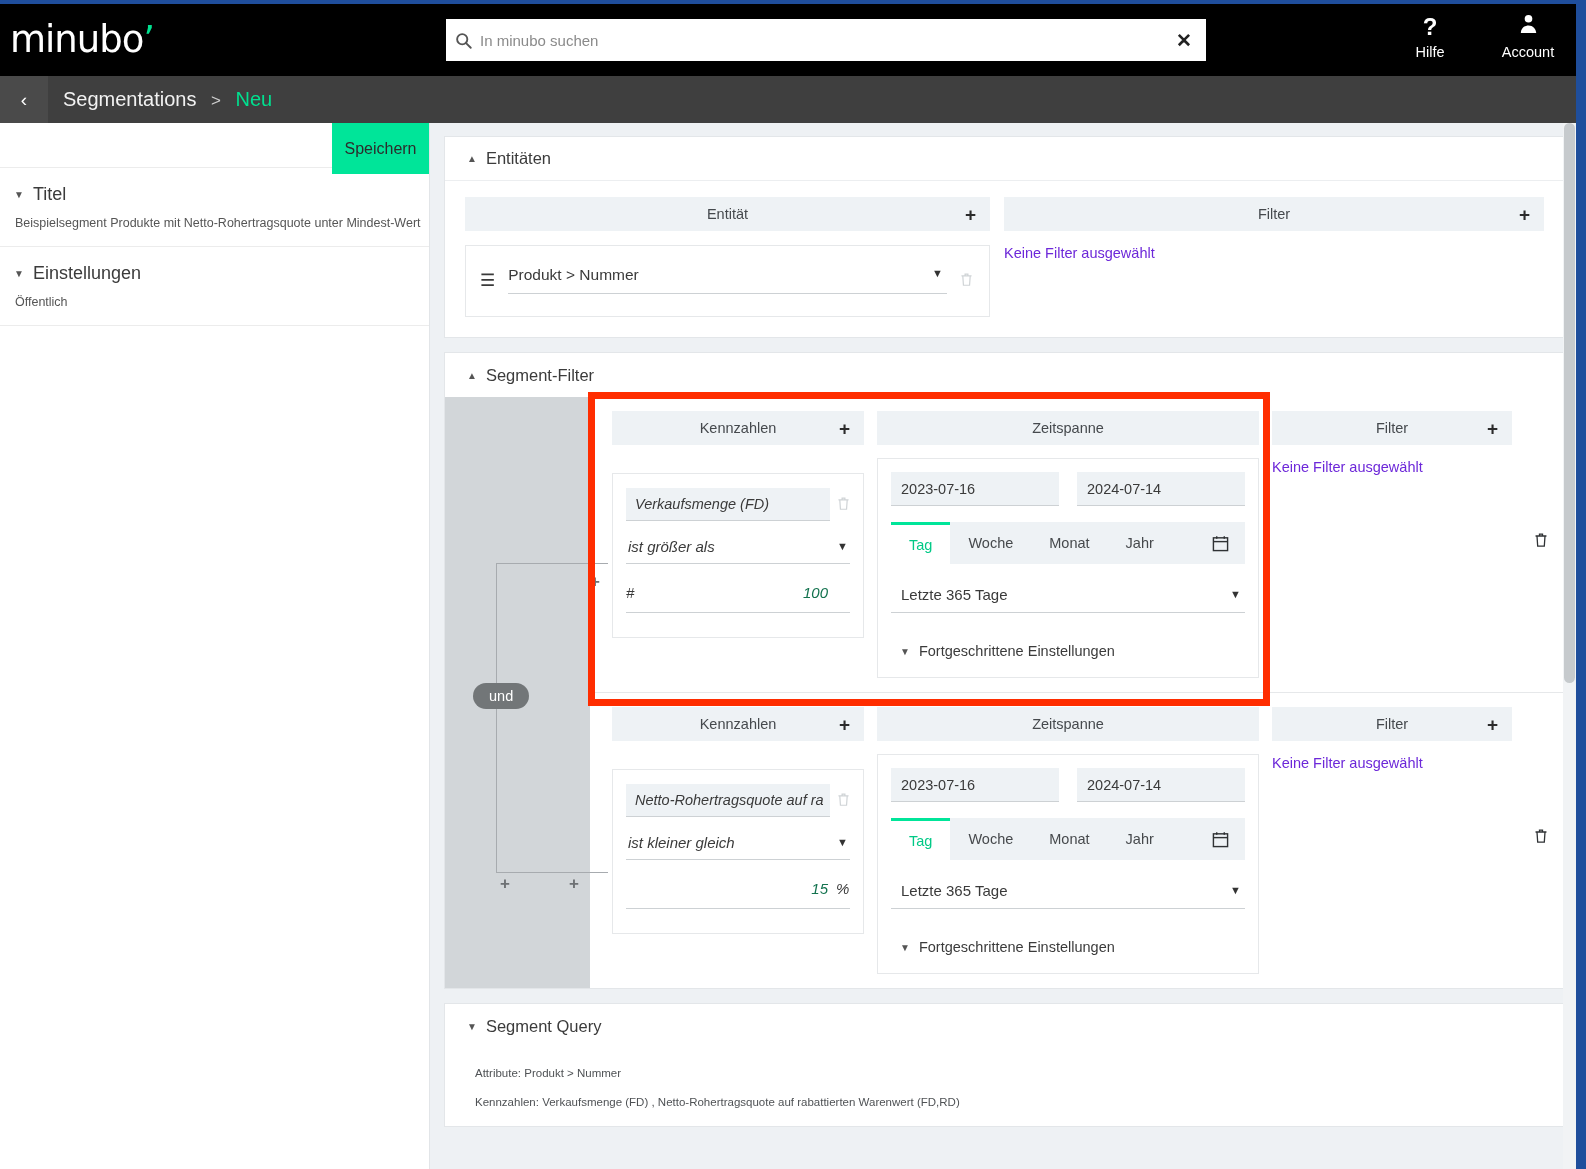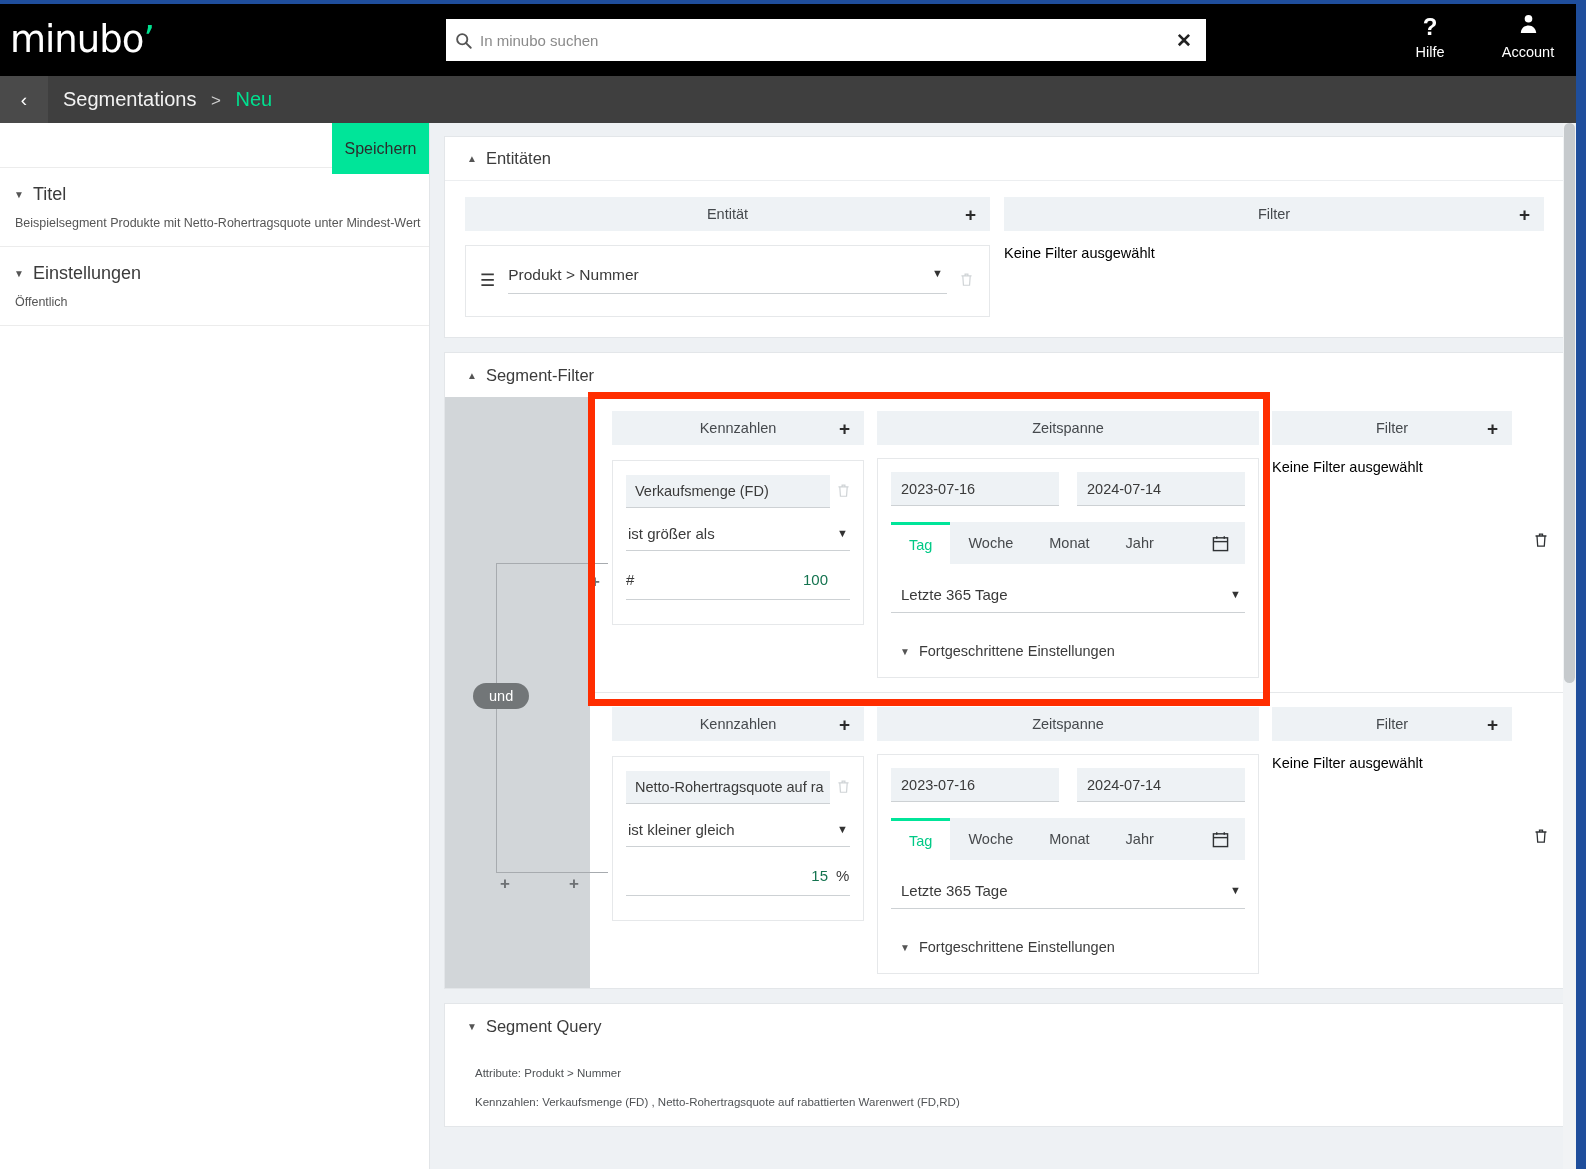--- a/index.html
+++ b/index.html
@@ -176,21 +176,21 @@
     border-bottom: 1px solid #cdd1d4;
     padding: 0 26px 9px 0;
     font-size: 15.5px; color: #3a3a3a;
     cursor: pointer;
   }
   .ent-select .dd {
     position: absolute; right: 4px; top: 1px;
     font-size: 11px; color: #333;
   }
   .trash { color: #cfd3d6; font-size: 15px; cursor: pointer; line-height: 1; }
-  .nofilter { font-size: 14.5px; color: #000000; padding-top: 14px; }
+  .nofilter { font-size: 14.5px; color: #6d28d9; padding-top: 14px; }
 
   
   .seg-canvas { display: flex; position: relative; }
   .seg-gutter {
     width: 145px; background: #d2d6d9;
     position: relative; flex: none;
   }
   .grp-box {
     position: absolute; left: 51px; top: 166px;
     width: 112px; height: 310px;
@@ -220,22 +220,23 @@
     display: flex; gap: 13px;
     padding: 14px 0 14px 22px;
   }
   .seg-row.divider { border-top: 1px solid #e6e8ea; }
   .col-kpi { width: 252px; flex: none; }
   .col-time { width: 382px; flex: none; }
   .col-filt { flex: 1; position: relative; padding-right: 52px; }
 
   .kpi-box {
     border: 1px solid #e6e8ea;
-    margin-top: 15px;
+    margin-top: 28px;
     padding: 14px 13px 24px 13px;
+    font-style: italic;
   }
   .kpi-chip-row { display: flex; align-items: center; gap: 7px; }
   .kpi-chip {
     flex: 1; background: #eef2f5;
     border-bottom: 1px solid #cdd1d4;
     height: 33px; line-height: 33px;
     padding: 0 9px;
     font-size: 14.5px; color: #3a3a3a;
     white-space: nowrap; overflow: hidden;
     cursor: text;

